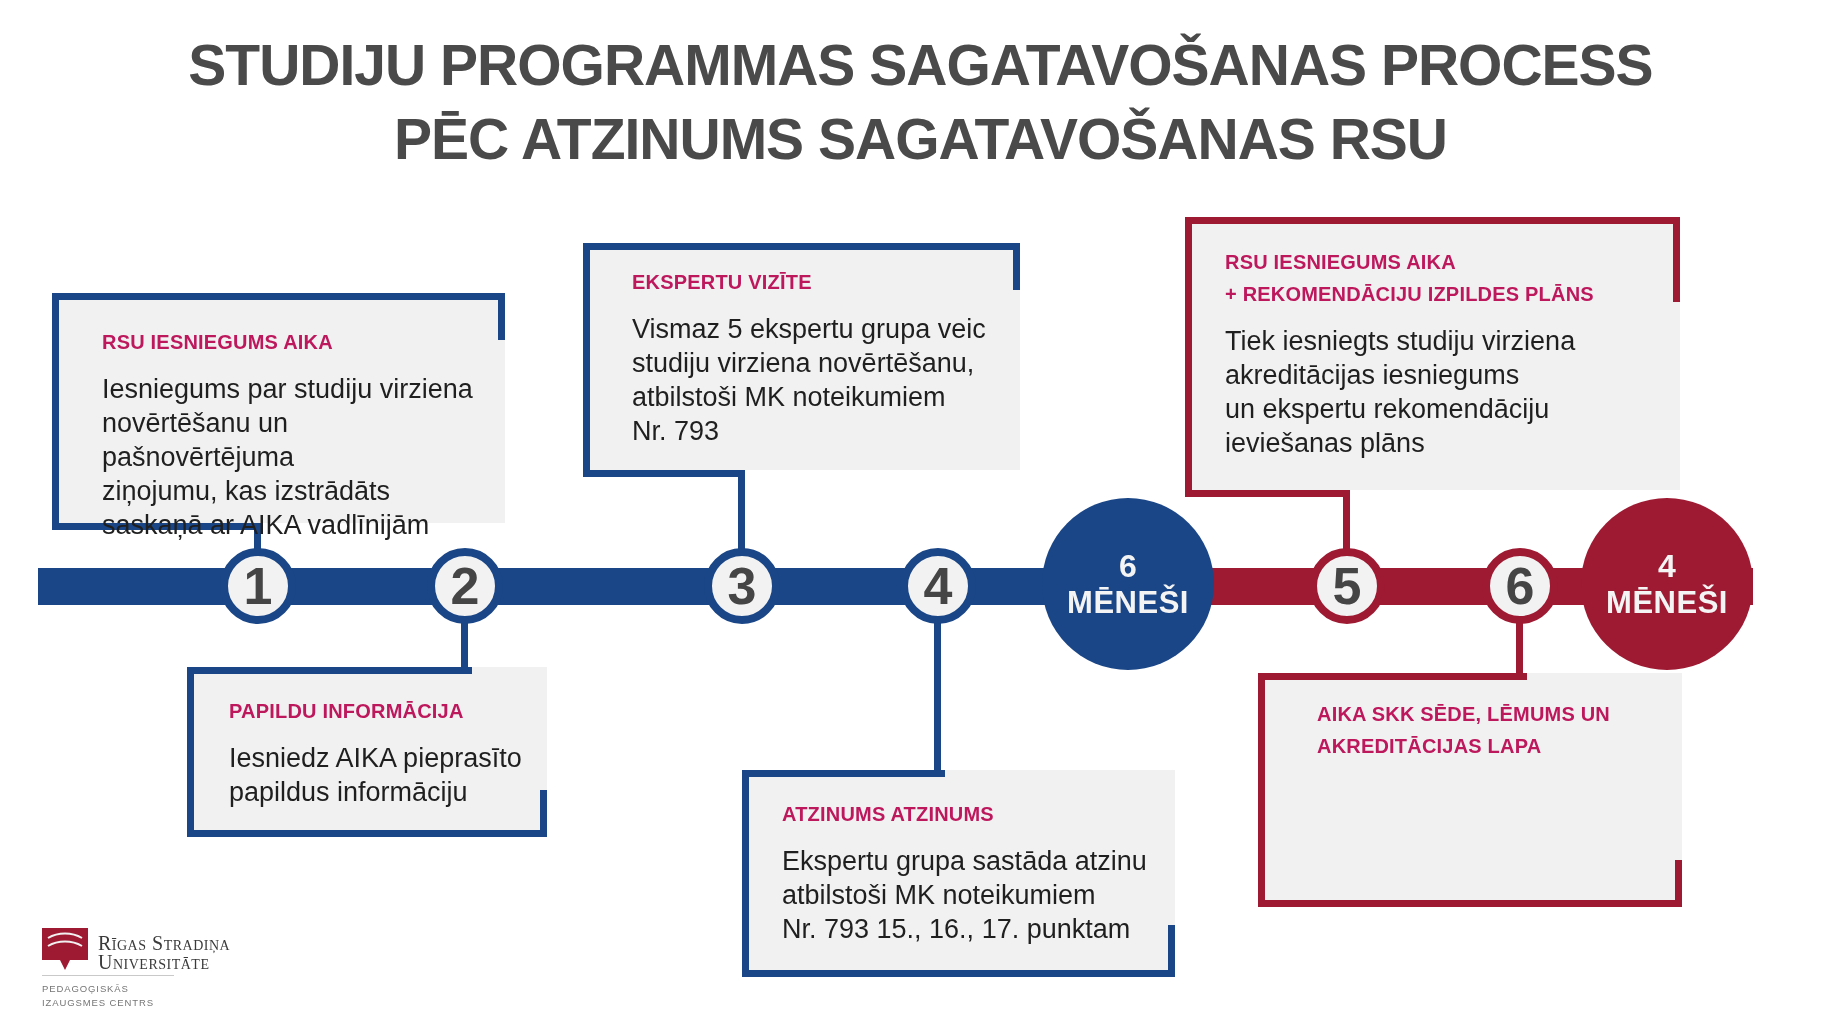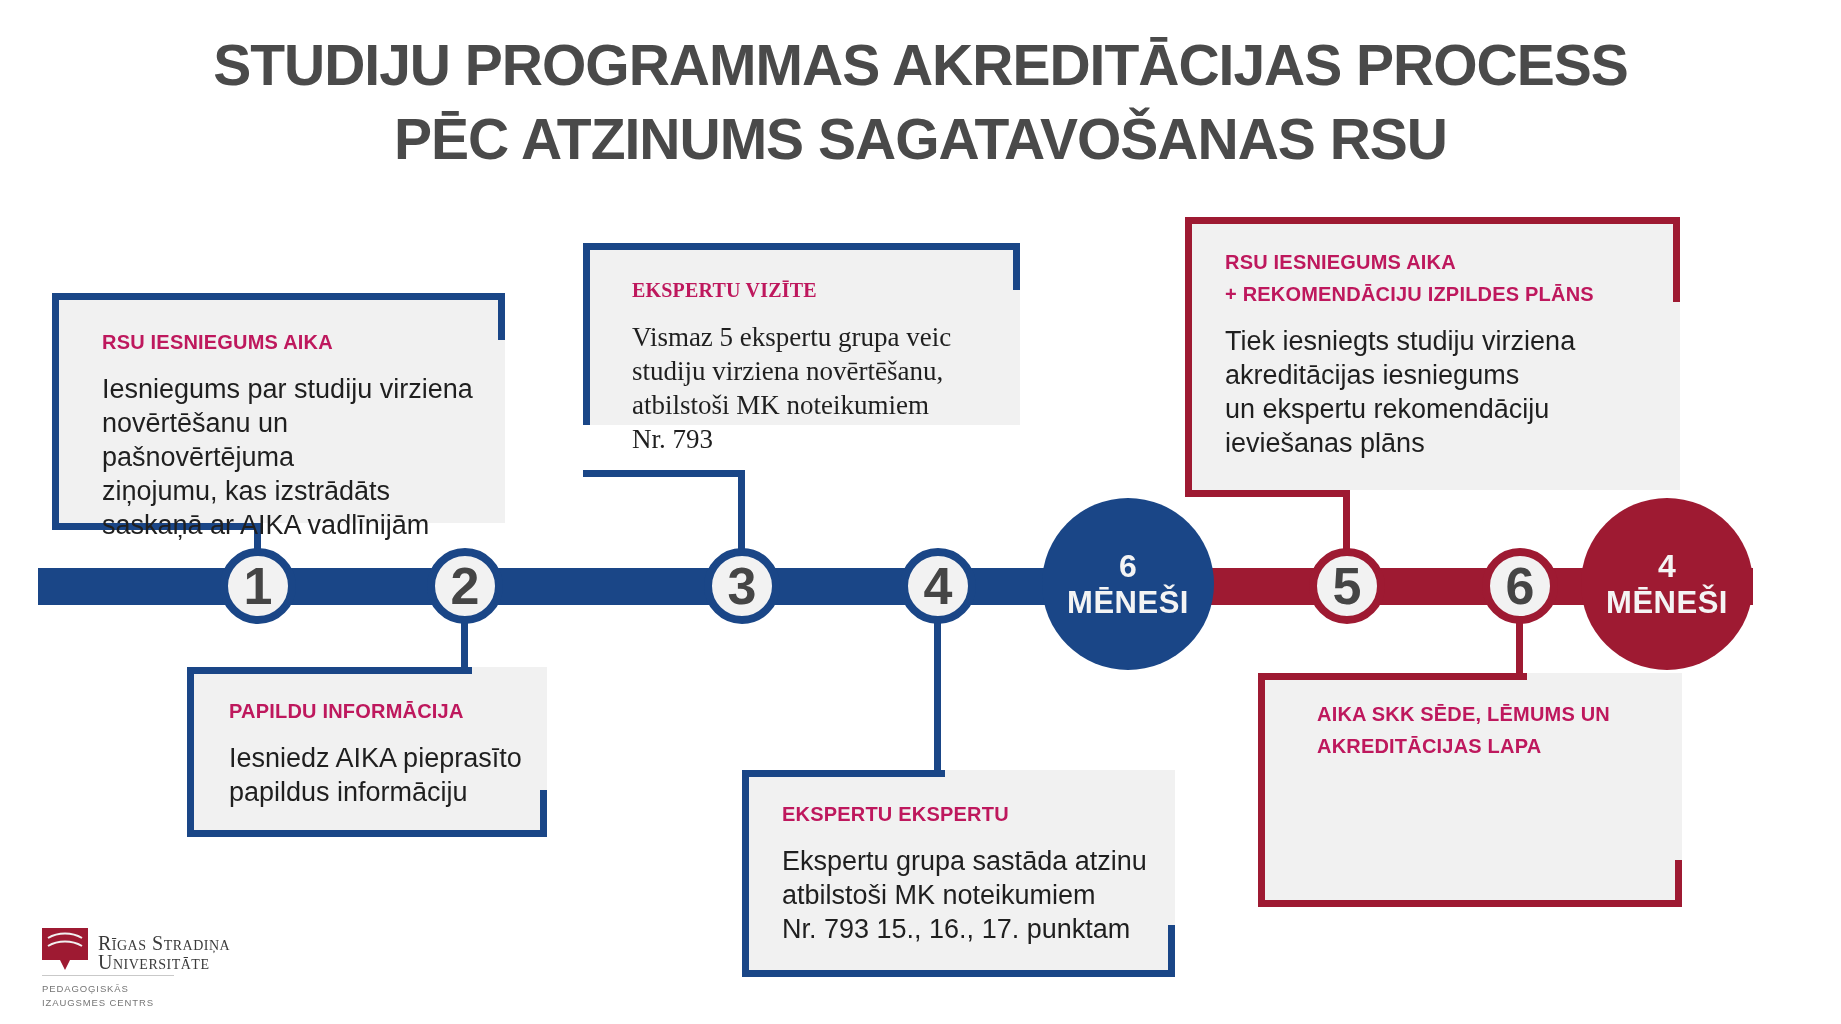--- a/index.html
+++ b/index.html
@@ -45,21 +45,21 @@
              font-variant:small-caps;font-size:20px;line-height:19px;color:#3a3a3a;letter-spacing:0.5px;}
   .logo .rule{position:absolute;left:0;top:49px;width:132px;height:1px;background:#c9c9c9;}
   .logo .dept{position:absolute;left:0;top:56px;font-size:9.5px;line-height:14px;color:#757575;letter-spacing:0.9px;}
 </style>
 </head>
 <body>
 
 <div class="canvas">
 
   <div class="title">
-    <div>STUDIJU PROGRAMMAS AKREDITĀCIJAS PROCESS</div>
+    <div>STUDIJU PROGRAMMAS SAGATAVOŠANAS PROCESS</div>
     <div>PĒC ATZINUMS SAGATAVOŠANAS RSU</div>
   </div>
 
   <div class="bar blue" style="left:38px;width:1090px;"></div>
   <div class="bar red" style="left:1128px;width:625px;"></div>
 
   <div class="conn blue" style="left:52px;top:523px;width:206px;height:7px;"></div>
   <div class="conn blue" style="left:254px;top:523px;width:7px;height:32px;"></div>
   <div class="conn blue" style="left:583px;top:470px;width:162px;height:7px;"></div>
   <div class="conn blue" style="left:738px;top:470px;width:7px;height:84px;"></div>
@@ -80,33 +80,33 @@
   </div>
 
   <div class="stepbox bbox blue" style="left:187px;top:667px;width:360px;height:170px;padding:28px 20px 0 35px;">
     <div class="partial" style="width:285px;"></div>
     <div class="hook" style="height:40px;"></div>
     <div class="box-title">PAPILDU INFORMĀCIJA</div>
     <div class="box-body">Iesniedz AIKA pieprasīto
 papildus informāciju</div>
   </div>
 
-  <div class="stepbox abox blue" style="left:583px;top:243px;width:437px;height:182px;padding:24px 20px 0 42px;font-family:Liberation Serif, serif;">
+  <div class="stepbox abox blue" style="left:583px;top:243px;width:437px;height:227px;padding:16px 20px 0 42px;">
     <div class="hook" style="height:40px;"></div>
     <div class="box-title">EKSPERTU VIZĪTE</div>
     <div class="box-body">Vismaz 5 ekspertu grupa veic
 studiju virziena novērtēšanu,
 atbilstoši MK noteikumiem
 Nr. 793</div>
   </div>
 
   <div class="stepbox bbox blue" style="left:742px;top:770px;width:433px;height:207px;padding:28px 20px 0 33px;">
     <div class="partial" style="width:203px;"></div>
     <div class="hook" style="height:45px;"></div>
-    <div class="box-title">EKSPERTU EKSPERTU</div>
+    <div class="box-title">ATZINUMS ATZINUMS</div>
     <div class="box-body">Ekspertu grupa sastāda atzinu
 atbilstoši MK noteikumiem
 Nr. 793 15., 16., 17. punktam</div>
   </div>
 
   <div class="stepbox abox red" style="left:1185px;top:217px;width:495px;height:273px;padding:22px 18px 0 33px;">
     <div class="hook" style="height:78px;"></div>
     <div class="box-title">RSU IESNIEGUMS AIKA
 + REKOMENDĀCIJU IZPILDES PLĀNS</div>
     <div class="box-body">Tiek iesniegts studiju virziena

